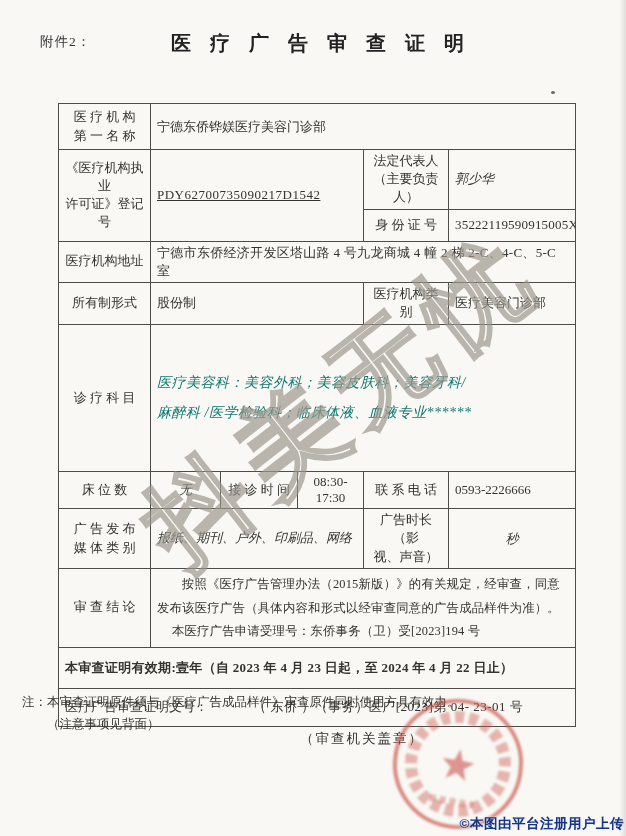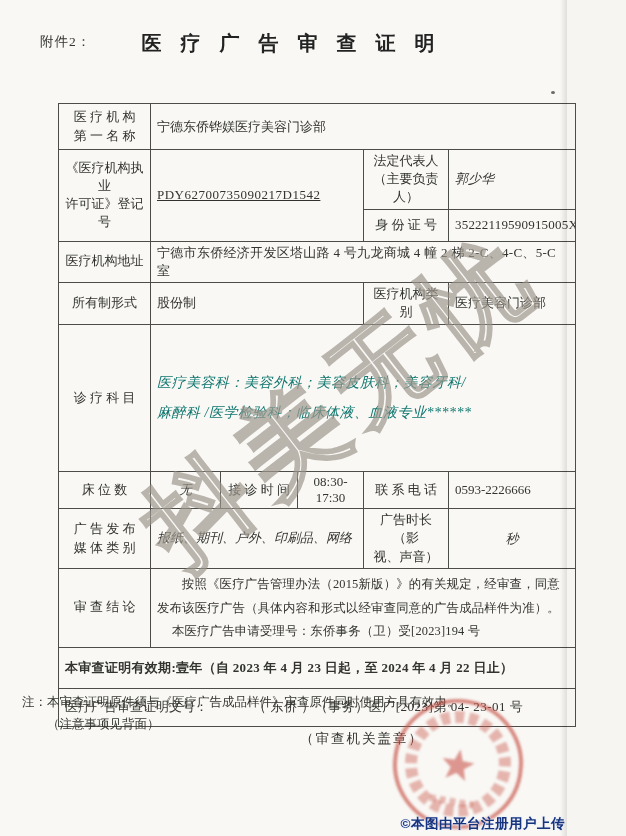--- a/index.html
+++ b/index.html
@@ -3,21 +3,21 @@
 <meta charset="utf-8">
 <style>
   html,body{margin:0;padding:0;}
   body{
     width:626px;height:836px;
     background:#f6f5f2;
     font-family:"Liberation Serif","DejaVu Serif",serif;
     color:#343432;
     overflow:hidden;
   }
-  .page{position:relative;width:567px;height:836px;background:#f9f8f5;}
+  .page{position:relative;width:626px;height:836px;background:#f9f8f5;}
   .edge-shade{position:absolute;right:0;top:0;bottom:0;width:7px;
     background:linear-gradient(to left,rgba(0,0,0,0.10),rgba(0,0,0,0));}
   .artifact-dot{position:absolute;left:551px;top:91px;width:4px;height:3px;background:#6a6a66;border-radius:50%;}
 
   
   .attachment{position:absolute;left:40px;top:33px;font-size:13.5px;letter-spacing:1px;}
   .doc-title{position:absolute;left:16px;right:0;top:30px;text-align:center;
     font-size:20px;font-weight:bold;letter-spacing:7px;color:#222;}
 
   

